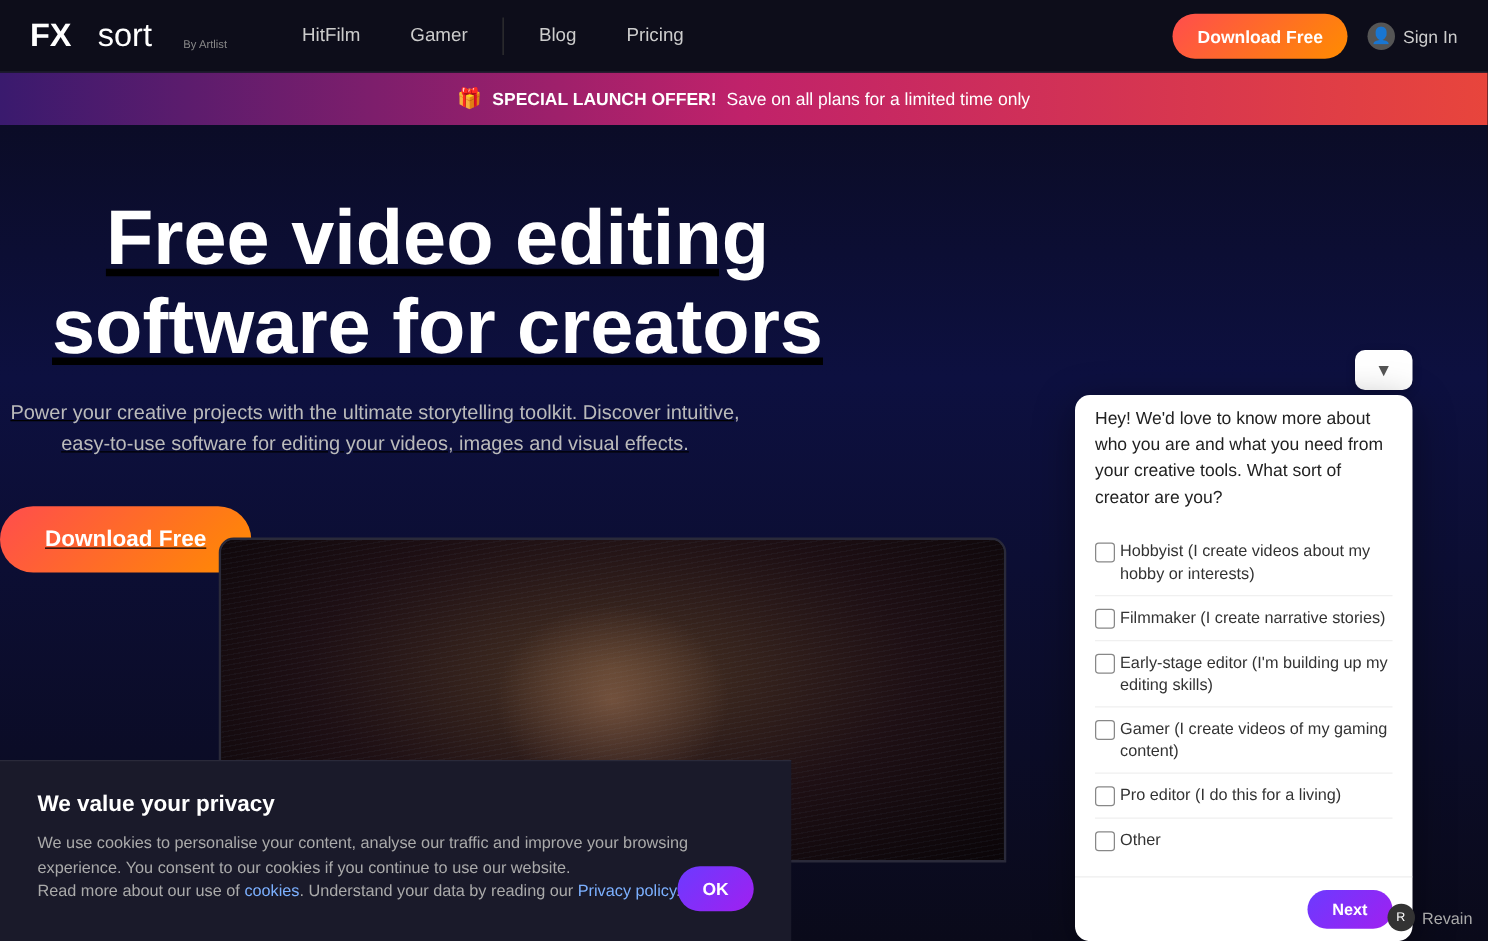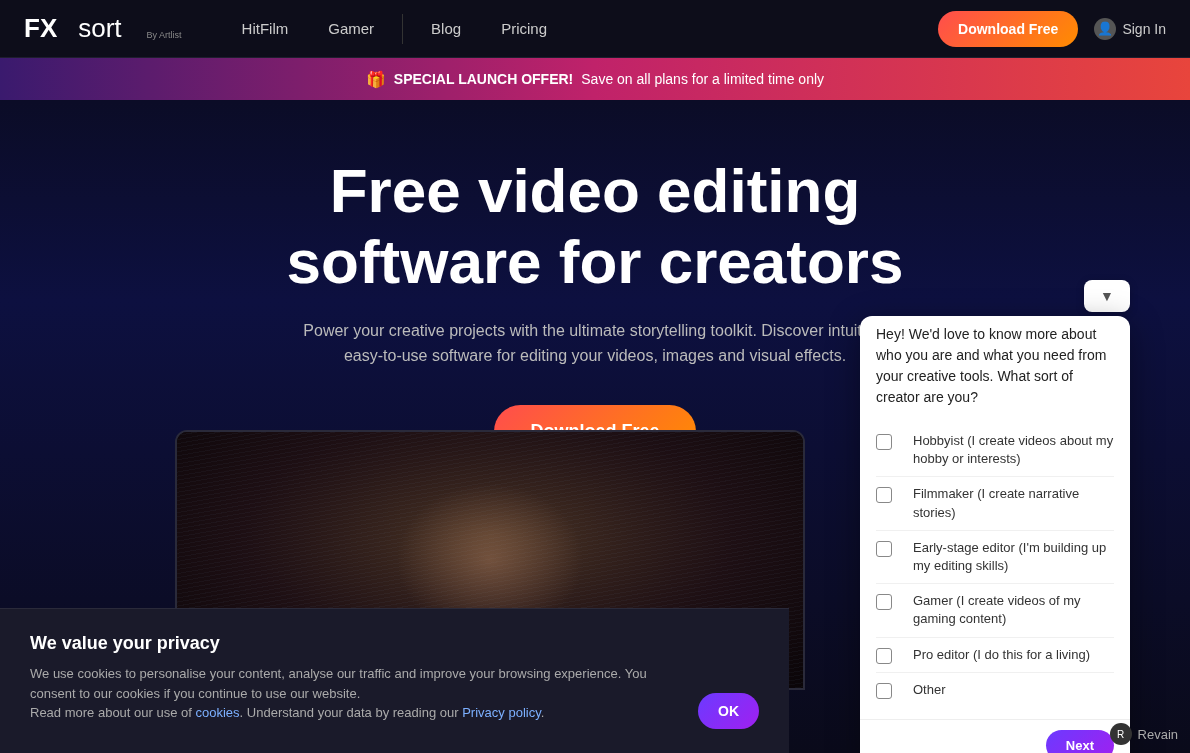--- a/index.html
+++ b/index.html
@@ -40,22 +40,22 @@
       gap: 8px; z-index: 99;
     }
     .banner-gift { font-size: 16px; }
     .banner-text-bold { color: #fff; font-weight: 700; font-size: 14px; }
     .banner-text { color: #fff; font-size: 14px; }
 
     
     .hero {
       position: absolute; top: 0; left: 0; width: 100%; height: 100%;
       background: linear-gradient(180deg, #0a0a1a 0%, #0d1040 40%, #0a0a1a 100%);
-      display: flex; flex-direction: column; align-items: center;
-      padding-top: 160px; text-align: center;
+      display: flex; flex-direction: column; align-items: flex-start;
+      padding-top: 160px; text-align: center; text-decoration: underline;
     }
     .hero-title {
       font-size: 62px; font-weight: 800; color: #fff;
       line-height: 1.15; max-width: 700px; margin-bottom: 20px;
     }
     .hero-subtitle {
       font-size: 16px; color: #bbb; max-width: 600px;
       line-height: 1.6; margin-bottom: 36px;
     }
     .btn-hero {
@@ -107,21 +107,21 @@
     .survey-collapse {
       position: absolute; top: -36px; right: 0;
       width: 46px; height: 32px; background: #fff; border-radius: 8px;
       display: flex; align-items: center; justify-content: center;
       cursor: pointer; box-shadow: 0 2px 8px rgba(0,0,0,0.2);
     }
     .survey-collapse-icon { font-size: 14px; color: #555; }
     .survey-body { padding: 8px 16px 12px; }
     .survey-question { font-size: 14px; color: #222; line-height: 1.5; margin-bottom: 16px; }
     .survey-option {
-      display: flex; align-items: flex-start; gap: 21px;
+      display: flex; align-items: flex-start; gap: 4px;
       padding: 8px 0; border-bottom: 1px solid #f0f0f0; cursor: pointer;
     }
     .survey-option:last-child { border-bottom: none; }
     .survey-checkbox {
       width: 16px; height: 16px; border: 1.5px solid #888;
       border-radius: 3px; flex-shrink: 0; margin-top: 2px;
       background: #fff;
     }
     .survey-option-text { font-size: 13px; color: #333; line-height: 1.4; }
     .survey-footer { padding: 10px 16px; border-top: 1px solid #eee; display: flex; justify-content: flex-end; }
@@ -180,21 +180,21 @@
 
   <div class="video-area" style="top:430px; left:175px;">
     <div class="video-face">
 
       <div style="width:100%;height:100%; background: radial-gradient(ellipse at 50% 40%, rgba(100,70,50,0.5) 0%, rgba(30,15,20,0.9) 55%, rgba(10,5,8,1) 100%); position:relative;">
         <div style="position:absolute;top:0;left:0;width:100%;height:100%; background: repeating-linear-gradient(170deg, transparent 0px, transparent 3px, rgba(120,160,200,0.05) 3px, rgba(120,160,200,0.05) 4px);"></div>
       </div>
     </div>
   </div>
 
-  <div class="privacy-banner" style="position:absolute; bottom:0; left:0; width:789px; height:145px;">
+  <div class="privacy-banner" style="position:absolute; bottom:0; left:0; width:633px; height:145px;">
     <div class="privacy-title">We value your privacy</div>
     <div class="privacy-text">
       <span>We use cookies to personalise your content, analyse our traffic and improve your browsing experience. You consent to our cookies if you continue to use our website.</span><br>
       <span>Read more about our use of</span> <a href="#">cookies</a><span>. Understand your data by reading our</span> <a href="#">Privacy policy</a>.
     </div>
     <button class="privacy-btn">OK</button>
   </div>
 
   <div style="position:absolute; top:316px; right:60px;">
     <div class="survey-collapse">

